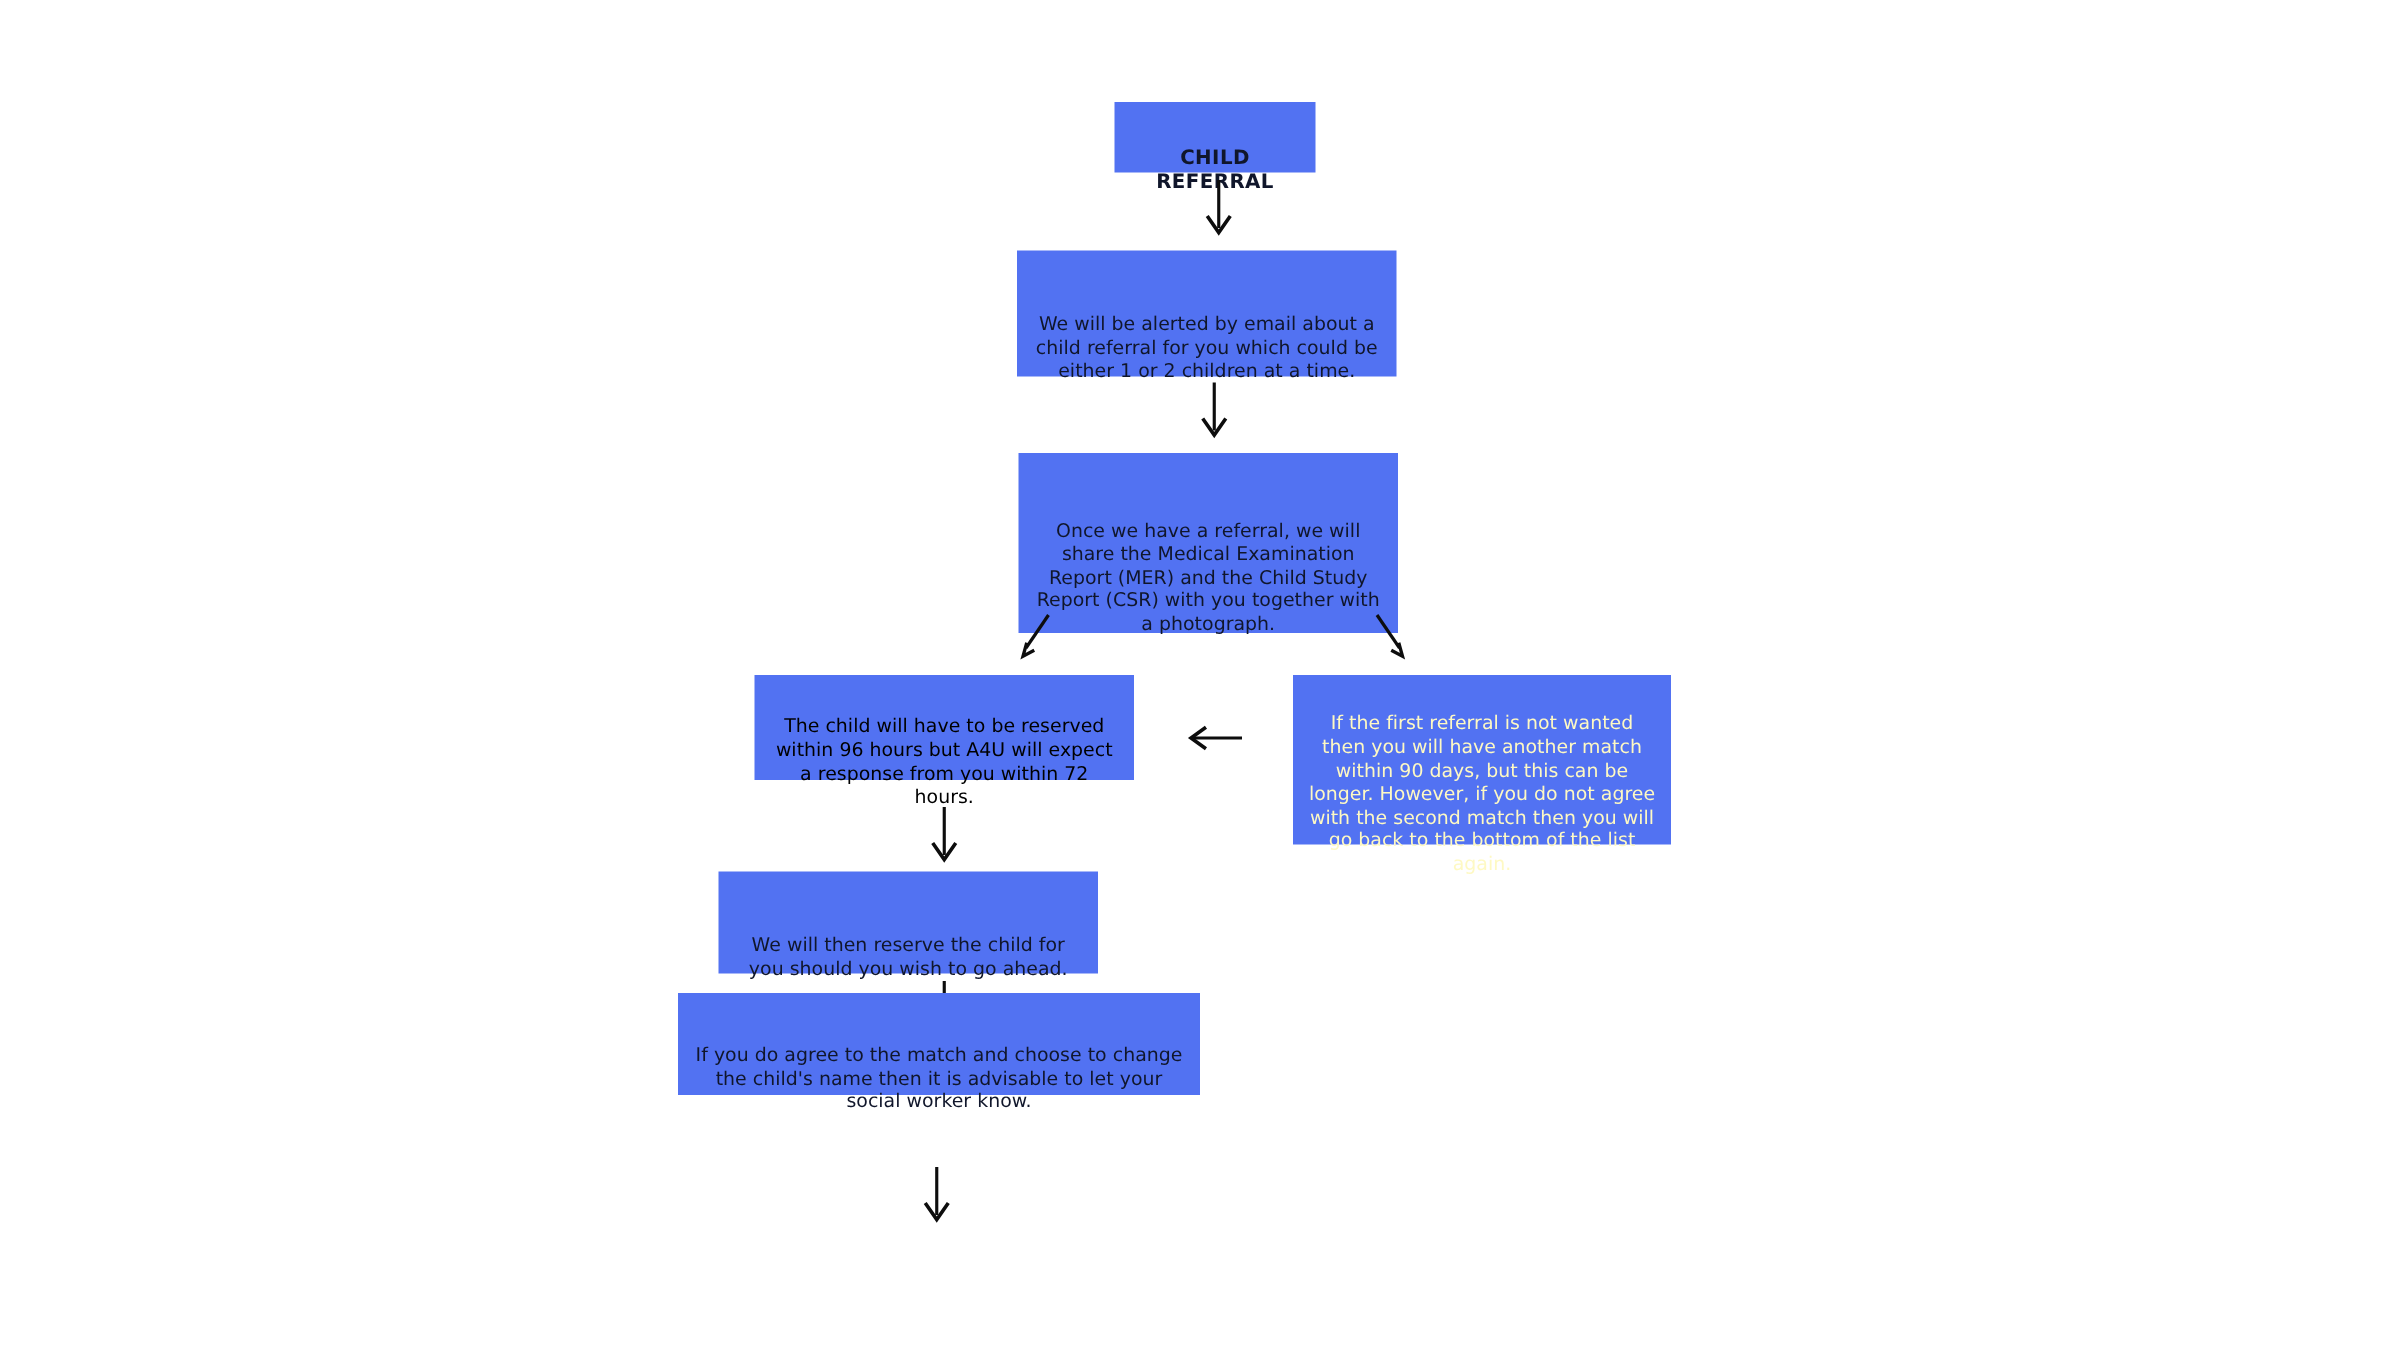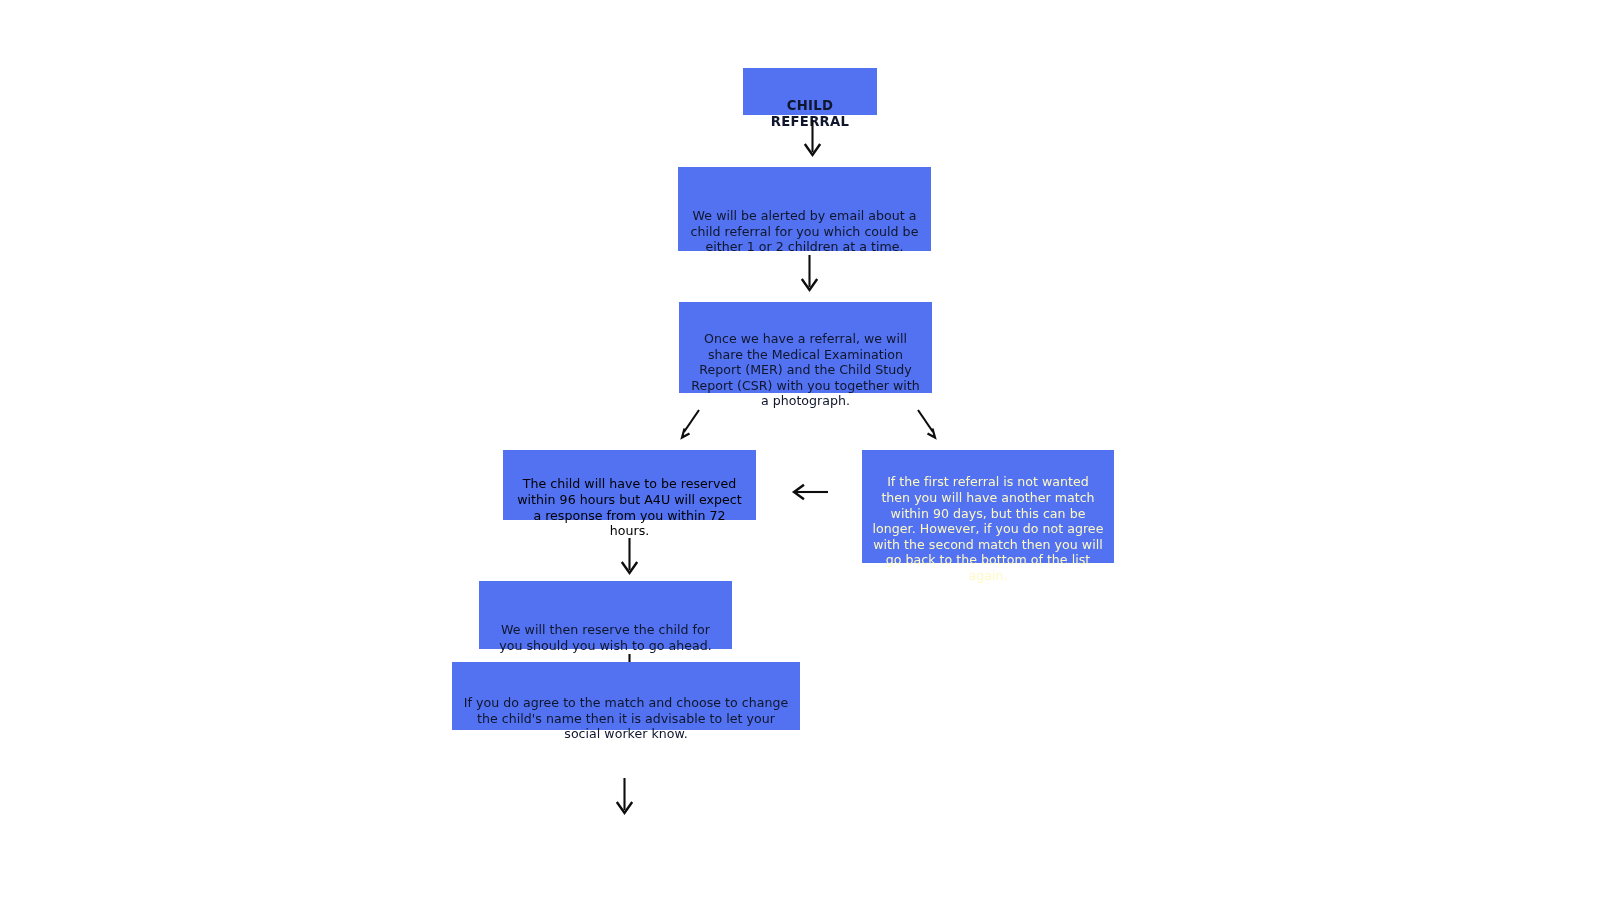--- a/index.html
+++ b/index.html
@@ -75,21 +75,21 @@
 
   <div class="node" style="left: 678px; top: 167px; width: 253px; height: 84px; background-color: rgb(82, 114, 242); color: rgb(16, 22, 43);">
     <span class="node-text">We will be alerted by email about a child referral for you which could be either 1 or 2 children at a time.</span>
   </div>
 
   <svg class="conn" style="left:801px; top:255px;" width="18" height="42">
     <line x1="8.5" y1="0" x2="8.5" y2="32" stroke-width="2.1" stroke="#0d0d0d"></line>
     <path d="M1.5 25 L8.5 35 L15.5 25" stroke-width="2.4" stroke-linecap="square" stroke="#0d0d0d"></path>
   </svg>
 
-  <div class="node" style="left: 679px; top: 302px; width: 253px; height: 91px; background-color: rgb(82, 114, 242); color: rgb(16, 22, 43);">
+  <div class="node" style="left: 679px; top: 302px; width: 253px; height: 120px; background-color: rgb(82, 114, 242); color: rgb(16, 22, 43);">
     <span class="node-text">Once we have a referral, we will share the Medical Examination Report (MER) and the Child Study Report (CSR) with you together with a photograph.</span>
   </div>
 
   <svg class="conn" style="left:675px; top:408px;" width="34" height="34">
     <line x1="24" y1="2" x2="9" y2="24" stroke-width="2.1" stroke="#0d0d0d"></line>
     <path d="M14.5 25.5 L7 29.5 L9.5 20.5" stroke-width="2.2" stroke-linejoin="miter" stroke="#0d0d0d"></path>
   </svg>
 
   <svg class="conn" style="left:910px; top:408px;" width="34" height="34">
     <line x1="8" y1="2" x2="23" y2="24" stroke-width="2.1" stroke="#0d0d0d"></line>

